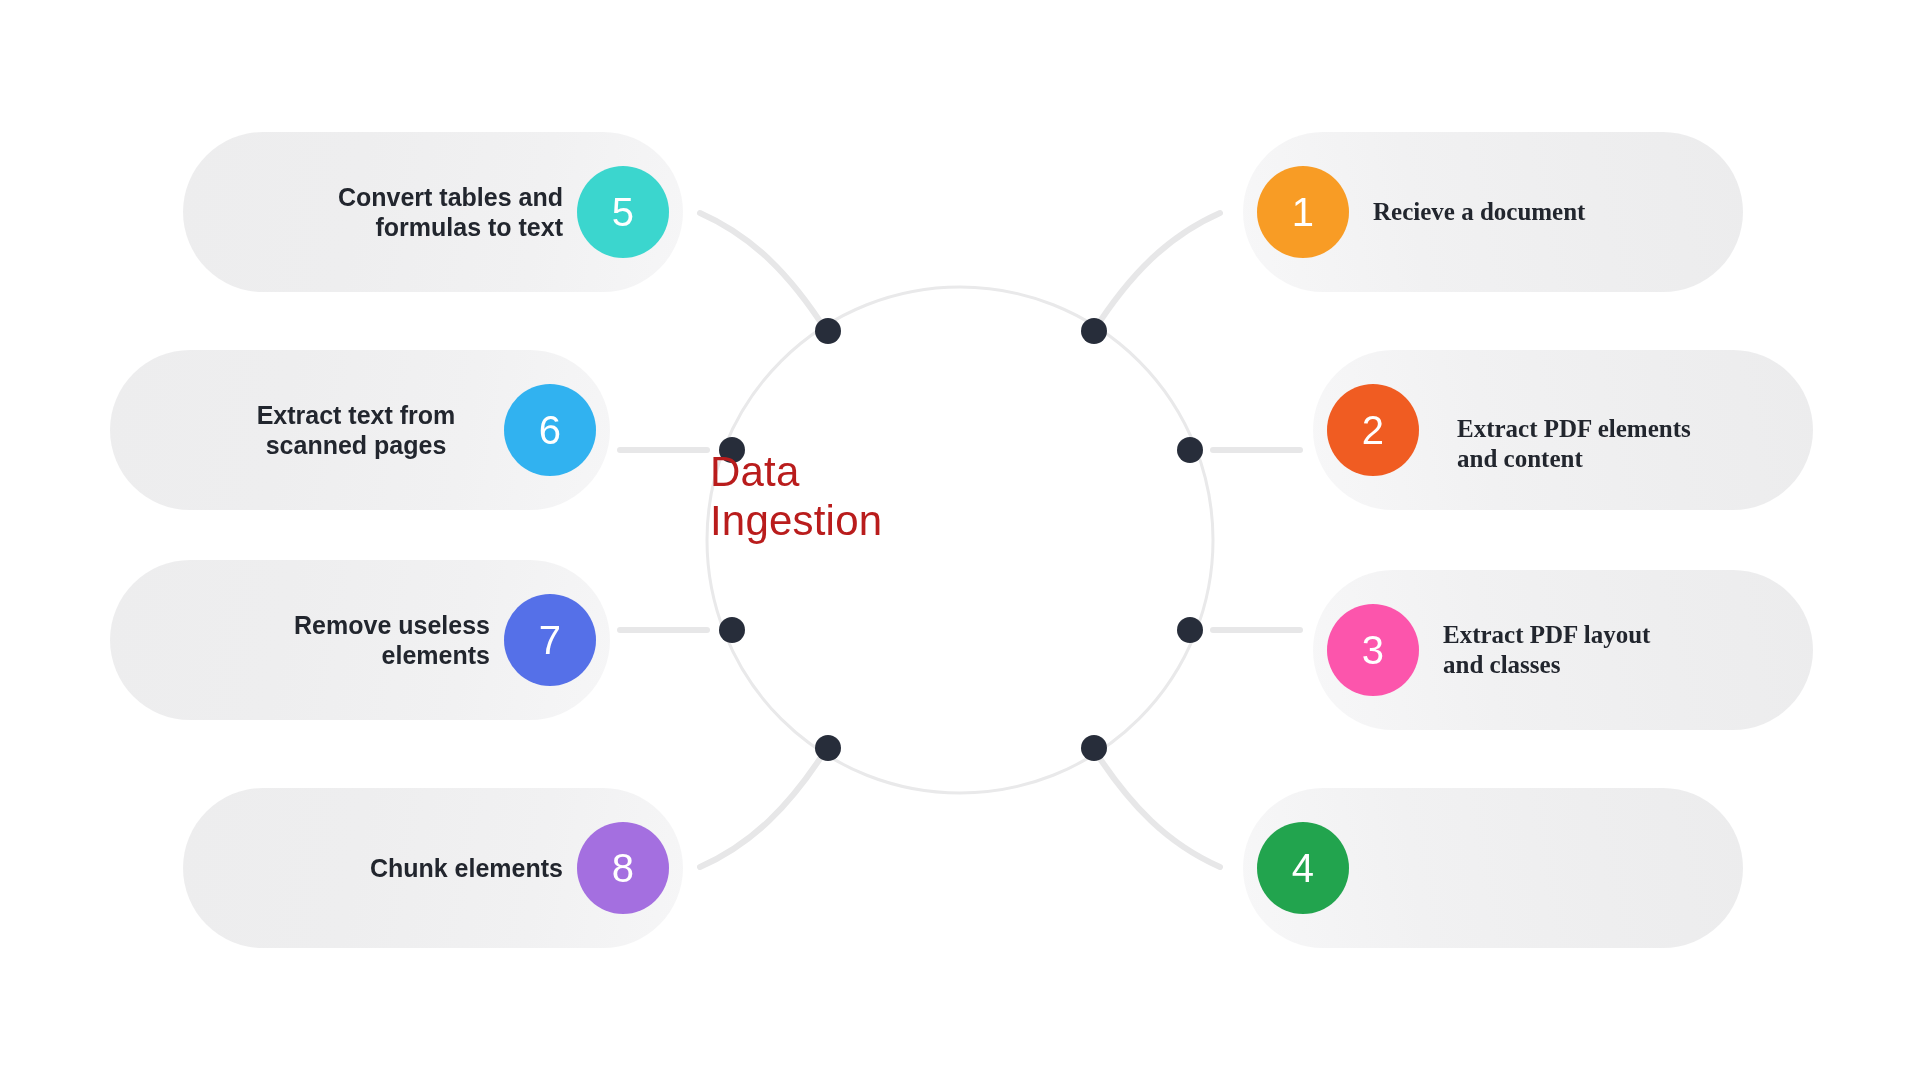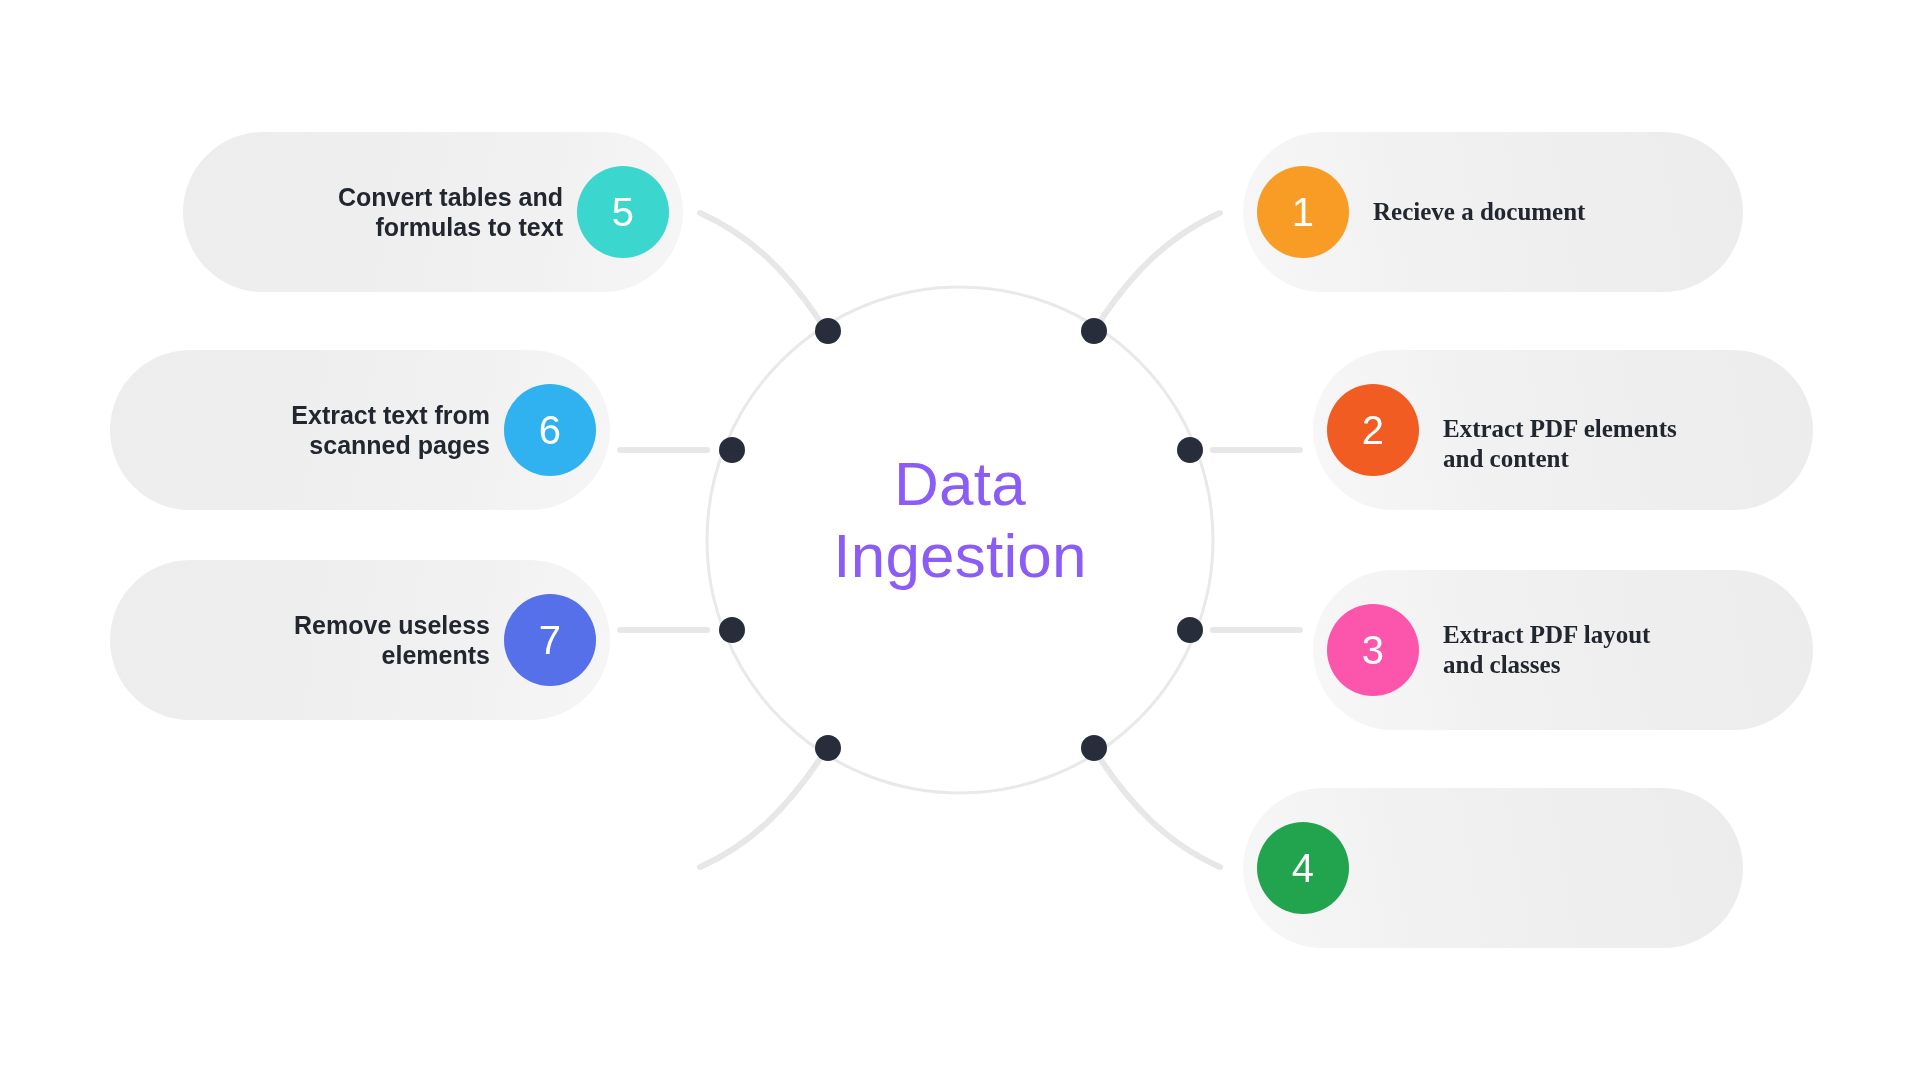--- a/index.html
+++ b/index.html
@@ -31,26 +31,26 @@
     height: 1080px;
     pointer-events: none;
   }
 
   
   .center-label {
     position: absolute;
     left: 710px;
     top: 448px;
     width: 500px;
-    text-align: center;
-    font-size: 62px;
+    text-align: left;
+    font-size: 42px;
     font-weight: 300;
     line-height: 1.16;
     letter-spacing: 0.2px;
-    color: #8b5cf6;
+    color: #b91c1c;
     white-space: pre-line;
   }
 
   
   .pill {
     position: absolute;
     display: flex;
     align-items: center;
     height: 160px;
   }
@@ -159,57 +159,66 @@
 formulas to text</div>
       <div class="badge" style="right:14px; background:#3bd6ce;">
         <span>5</span>
       </div>
     </div>
   </div>
 
   <div class="pill left" style="left:110px; top:350px; width:500px;">
     <div class="pill-bg" style="width:500px;"></div>
     <div class="pill-inner">
-      <div class="pill-text" style="right:120px; width:300px;">Extract text from
+      <div class="pill-text" style="right:104px; width:300px;text-align:center;">Extract text from
 scanned pages</div>
       <div class="badge" style="right:14px; background:#31b2f0;">
         <span>6</span>
       </div>
     </div>
   </div>
 
   <div class="pill left" style="left:110px; top:560px; width:500px;">
     <div class="pill-bg" style="width:500px;"></div>
     <div class="pill-inner">
       <div class="pill-text" style="right:120px; width:300px;">Remove useless
 elements</div>
       <div class="badge" style="right:14px; background:#5570e8;">
         <span>7</span>
       </div>
     </div>
   </div>
 
+  <div class="pill left" style="left:183px; top:788px; width:500px;">
+    <div class="pill-bg" style="width:500px;"></div>
+    <div class="pill-inner">
+      <div class="pill-text" style="right:120px; width:300px;">Chunk elements</div>
+      <div class="badge" style="right:14px; background:#a46fe0;">
+        <span>8</span>
+      </div>
+    </div>
+  </div>
 
   <div class="pill right" style="left:1243px; top:132px; width:500px;">
     <div class="pill-bg" style="width:500px;"></div>
     <div class="pill-inner">
       <div class="badge" style="left:14px; background:#f89c25;">
         <span>1</span>
       </div>
       <div class="pill-text" style="left:130px; width:340px;">Recieve a document</div>
     </div>
   </div>
 
   <div class="pill right" style="left:1313px; top:350px; width:500px;">
     <div class="pill-bg" style="width:500px;"></div>
     <div class="pill-inner">
       <div class="badge" style="left:14px; background:#f05c22;">
         <span>2</span>
       </div>
-      <div class="pill-text" style="left:130px; width:340px;margin-top:28px;">Extract PDF elements
+      <div class="pill-text" style="left:144px; width:340px;margin-top:28px;">Extract PDF elements
 and content</div>
     </div>
   </div>
 
   <div class="pill right" style="left:1313px; top:570px; width:500px;">
     <div class="pill-bg" style="width:500px;"></div>
     <div class="pill-inner">
       <div class="badge" style="left:14px; background:#fc55ac;">
         <span>3</span>
       </div>

